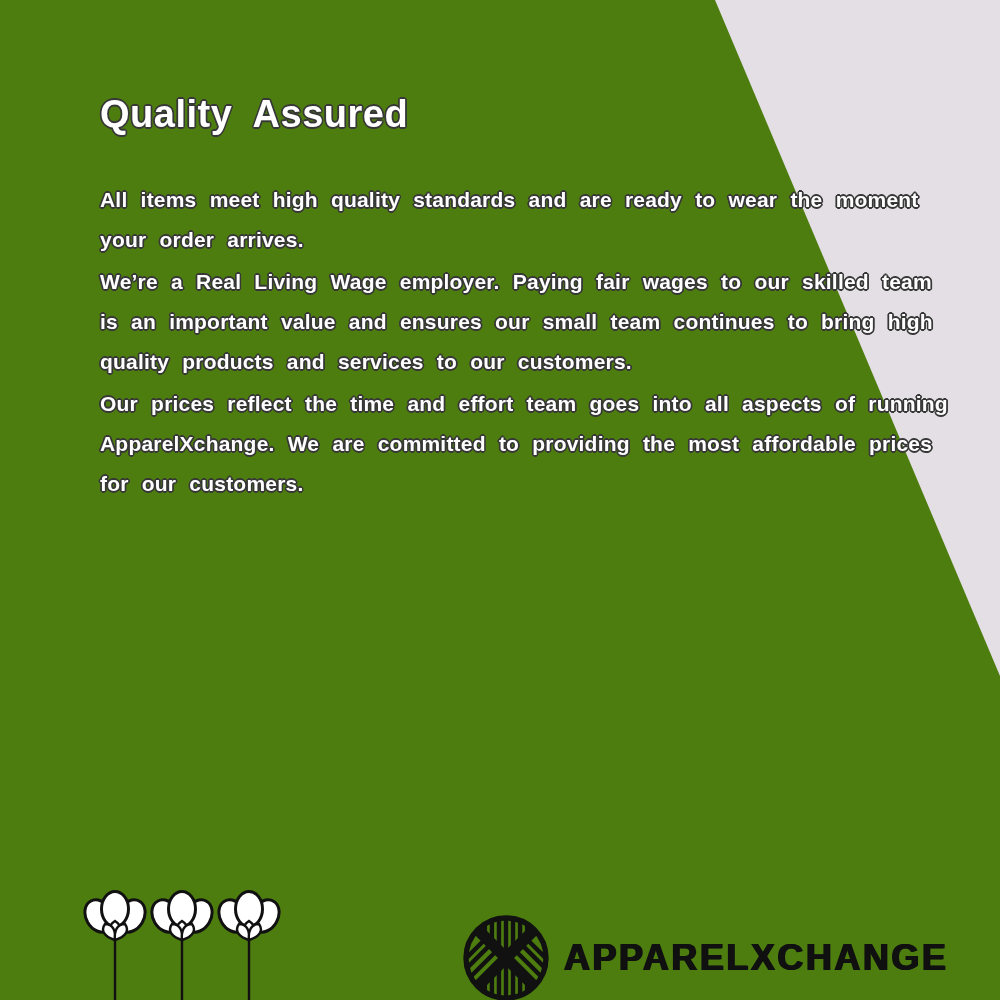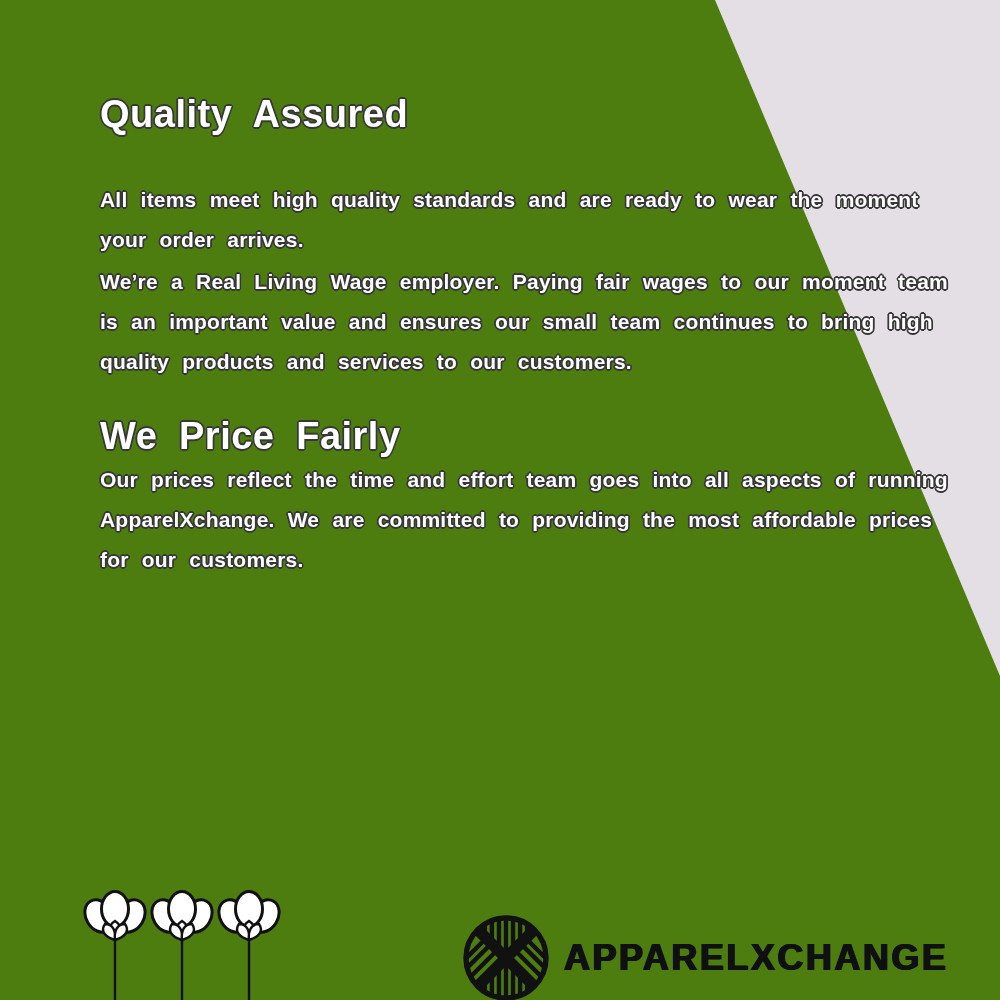--- a/index.html
+++ b/index.html
@@ -83,24 +83,23 @@
 
 <div class="canvas" style="background: #4d7c0f;">
   <div class="wedge" style="background: rgb(227, 223, 228);"></div>
 
   <main class="content">
     <section>
       <h2 class="heading outlined" style="color: rgb(255, 255, 255); --ol: #373737;">Quality Assured</h2>
       <p class="body outlined" style="color: rgb(255, 255, 255); --ol: #373737;">All items meet high quality standards and are ready to wear the moment your order arrives.</p>
     </section>
     <section>
-      <p class="body outlined" style="color: rgb(255, 255, 255); --ol: #373737;">We’re a Real Living Wage employer. Paying fair wages to our moment team is an important value and ensures our small team continues to bring high quality products and services to our customers.</p>
+      <p class="body outlined" style="color: rgb(255, 255, 255); --ol: #373737;">We’re a Real Living Wage employer. Paying fair wages to our skilled team is an important value and ensures our small team continues to bring high quality products and services to our customers.</p>
     </section>
     <section>
-      <h2 class="heading outlined" style="color: rgb(255, 255, 255); --ol: #373737;">We Price Fairly</h2>
       <p class="body outlined" style="color: rgb(255, 255, 255); --ol: #373737;">Our prices reflect the time and effort team goes into all aspects of running ApparelXchange. We are committed to providing the most affordable prices for our customers.</p>
     </section>
   </main>
 
   <div class="flowers">
     <svg width="64" height="118" viewBox="0 0 64 118" xmlns="http://www.w3.org/2000/svg">
       <path d="M32 58 L32 118" stroke="#111" stroke-width="2.4" fill="none"></path>
       <ellipse cx="16" cy="34" rx="13" ry="17" transform="rotate(-30 16 34)" fill="#fff" stroke="#111" stroke-width="3"></ellipse>
       <ellipse cx="48" cy="34" rx="13" ry="17" transform="rotate(30 48 34)" fill="#fff" stroke="#111" stroke-width="3"></ellipse>
       <ellipse cx="32" cy="27" rx="13.5" ry="17.5" fill="#fff" stroke="#111" stroke-width="3"></ellipse>

